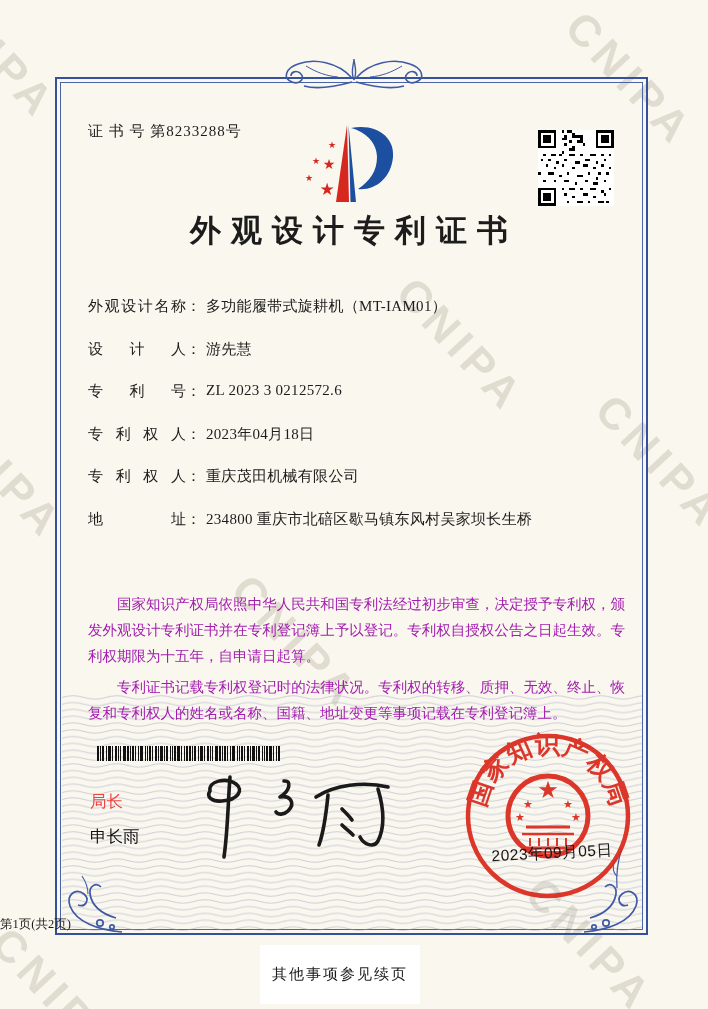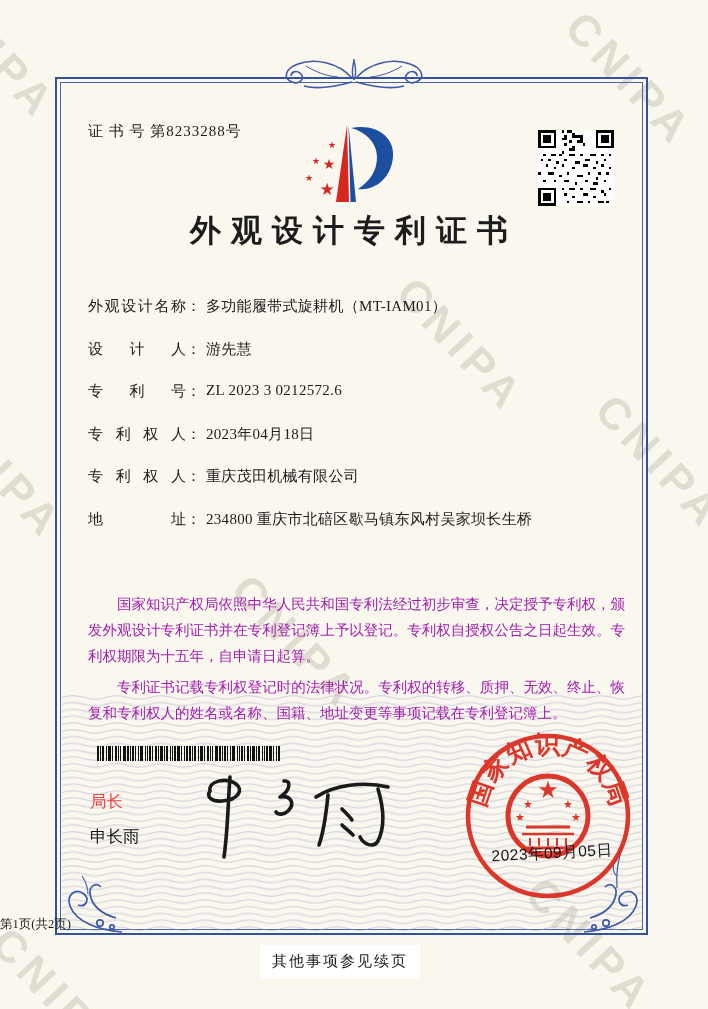--- a/index.html
+++ b/index.html
@@ -42,21 +42,21 @@
     font-family:"Liberation Sans","DejaVu Sans",sans-serif;font-size:16.5px;color:#ef4444}
   .signer-name{position:absolute;left:90px;top:826px;z-index:4;
     font-family:Liberation Serif, serif;font-size:16.5px;color:#111}
   .sig{position:absolute;left:192px;top:767px;z-index:4}
   .seal{position:absolute;left:456px;top:726px;z-index:5}
   .seal-date{position:absolute;left:468px;top:843px;width:168px;text-align:center;z-index:6;
     font-size:15.5px;font-weight:500;color:#151515;letter-spacing:0.5px;transform:rotate(-3deg);
     font-family:"Liberation Sans","DejaVu Sans",sans-serif}
   .page-num{position:absolute;left:0;width:708px;top:916px;text-align:left;font-size:12.5px;z-index:4}
   .cont-note{position:absolute;left:260px;top:945px;background:#ffffff;
-    padding:7px 12px;font-size:15px;letter-spacing:2px;z-index:4;color:#1a1a1a}
+    padding:20px 12px;font-size:15px;letter-spacing:2px;z-index:4;color:#1a1a1a}
 </style>
 </head>
 <body>
 
 <span class="wm" style="left:-45px;top:-25px">CNIPA</span>
 <span class="wm" style="left:592px;top:2px">CNIPA</span>
 <span class="wm" style="left:423px;top:268px">CNIPA</span>
 <span class="wm" style="left:-38px;top:395px">CNIPA</span>
 <span class="wm" style="left:622px;top:385px">CNIPA</span>
 <span class="wm" style="left:258px;top:565px">CNIPA</span>

